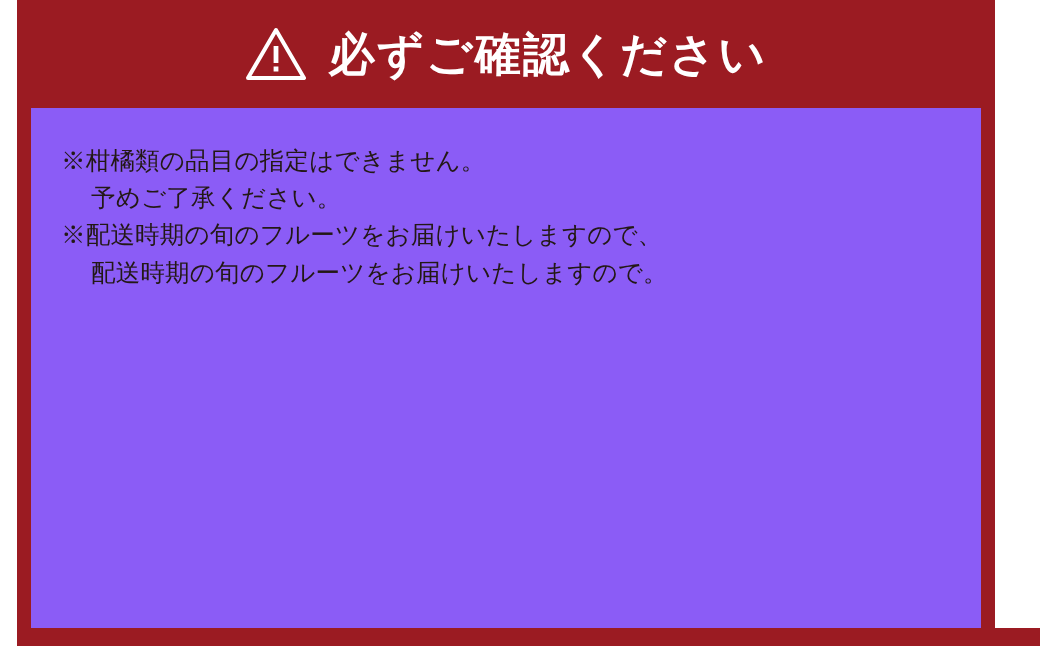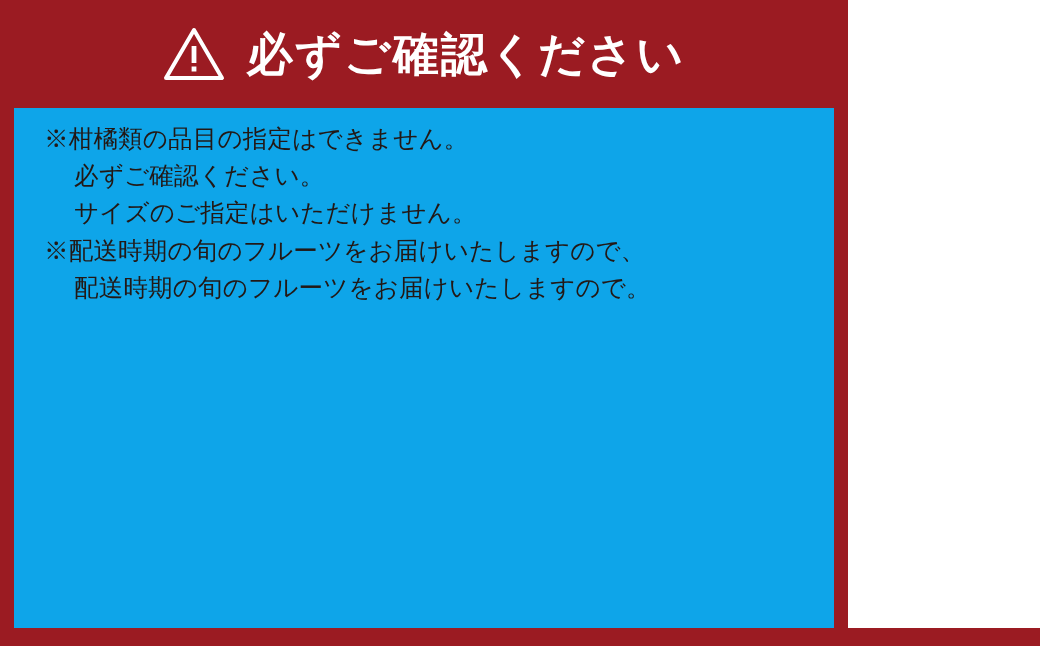--- a/index.html
+++ b/index.html
@@ -8,27 +8,28 @@
   }
   body {
     width: 1040px;
     height: 646px;
     background: #ffffff;
     font-family: "Liberation Sans", sans-serif;
     overflow: hidden;
   }
   .notice-card {
     position: relative;
-    width: 848px;
+    width: 978px;
     height: 646px;
     box-sizing: border-box;
-    background: #0ea5e9;
+    background: #8b5cf6;
     border: 14px solid #9b1b22;
     border-top: none;
     border-bottom: none;
+    margin-left: 17px;
   }
   .notice-header {
     height: 108px;
     background: #9b1b22;
     display: flex;
     align-items: center;
     justify-content: center;
     gap: 22px;
     margin: 0 -14px;
   }
@@ -40,21 +41,21 @@
   }
   .header-title {
     color: #ffffff;
     font-size: 46px;
     font-weight: bold;
     letter-spacing: 2px;
     line-height: 1;
     white-space: nowrap;
   }
   .notice-body {
-    padding: 12px 30px 0 30px;
+    padding: 34px 30px 0 30px;
   }
   .notice-line {
     font-size: 24.5px;
     color: #231815;
     line-height: 1.52;
     white-space: nowrap;
     letter-spacing: 0.2px;
   }
   .notice-line.indent {
     padding-left: 30px;
@@ -77,20 +78,19 @@
     <svg class="warn-icon" viewBox="0 0 62 56" aria-hidden="true">
       <path d="M31 4 L59 52 L3 52 Z" fill="none" stroke="#ffffff" stroke-width="4" stroke-linejoin="round"></path>
       <rect x="28.6" y="20" width="4.8" height="17" fill="#ffffff"></rect>
       <rect x="28.6" y="40.5" width="4.8" height="5" fill="#ffffff"></rect>
     </svg>
     <div class="header-title">必ずご確認ください</div>
   </div>
 
   <div class="notice-body">
     <div class="notice-line">※柑橘類の品目の指定はできません。</div>
-    <div class="notice-line indent">必ずご確認ください。</div>
-    <div class="notice-line indent">サイズのご指定はいただけません。</div>
+    <div class="notice-line indent">予めご了承ください。</div>
     <div class="notice-line">※配送時期の旬のフルーツをお届けいたしますので、</div>
     <div class="notice-line indent">配送時期の旬のフルーツをお届けいたしますので。</div>
   </div>
 
   <div class="footer-bar"></div>
 </div>
 
 </body></html>

